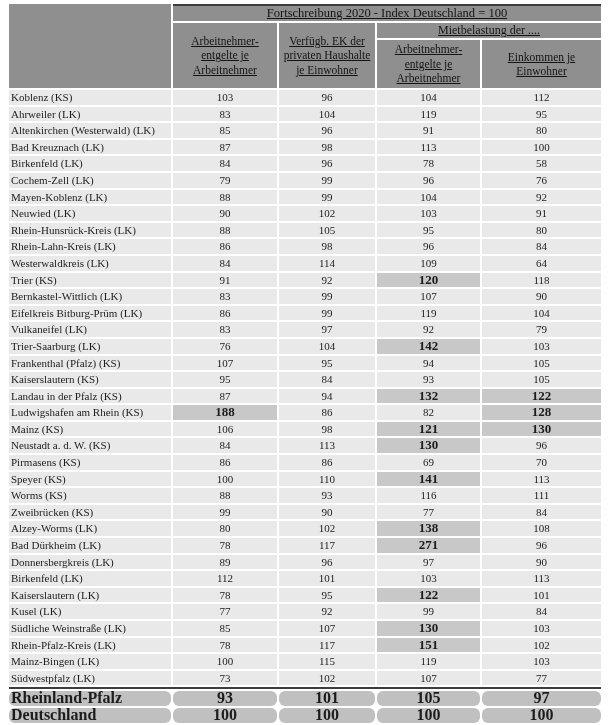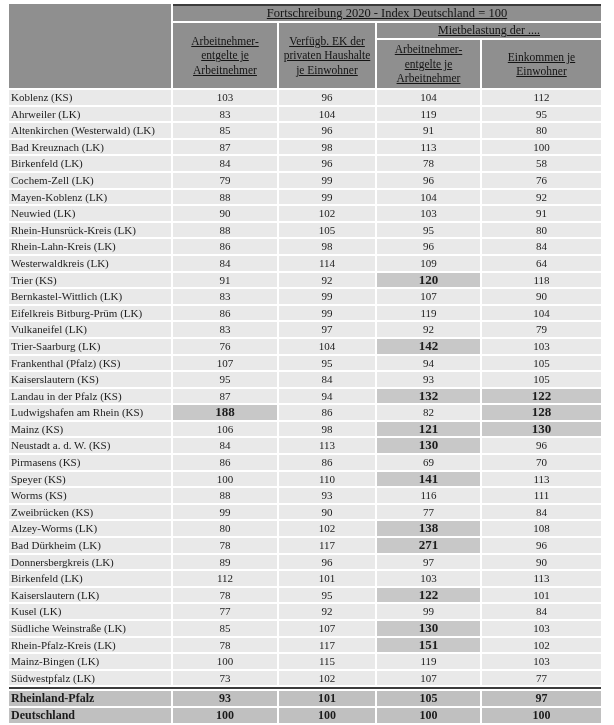--- a/index.html
+++ b/index.html
@@ -68,21 +68,22 @@
   td.name{text-align:left;padding-left:2px;}
   td.num{text-align:center;}
   td.hl{
     background:var(--hl-bg);
     font-weight:bold;
     font-size:13px;
   }
   tr.summary td{
     background:var(--sum-bg);
     font-weight:bold;
-    font-size:12px;
+    font-size:16px;
+    border-radius:6px;
   }
   tr.divider td{
     background:var(--dark);
     height:2px;
     line-height:2px;
     padding:0;
   }
 </style>
 </head>
 <body>

